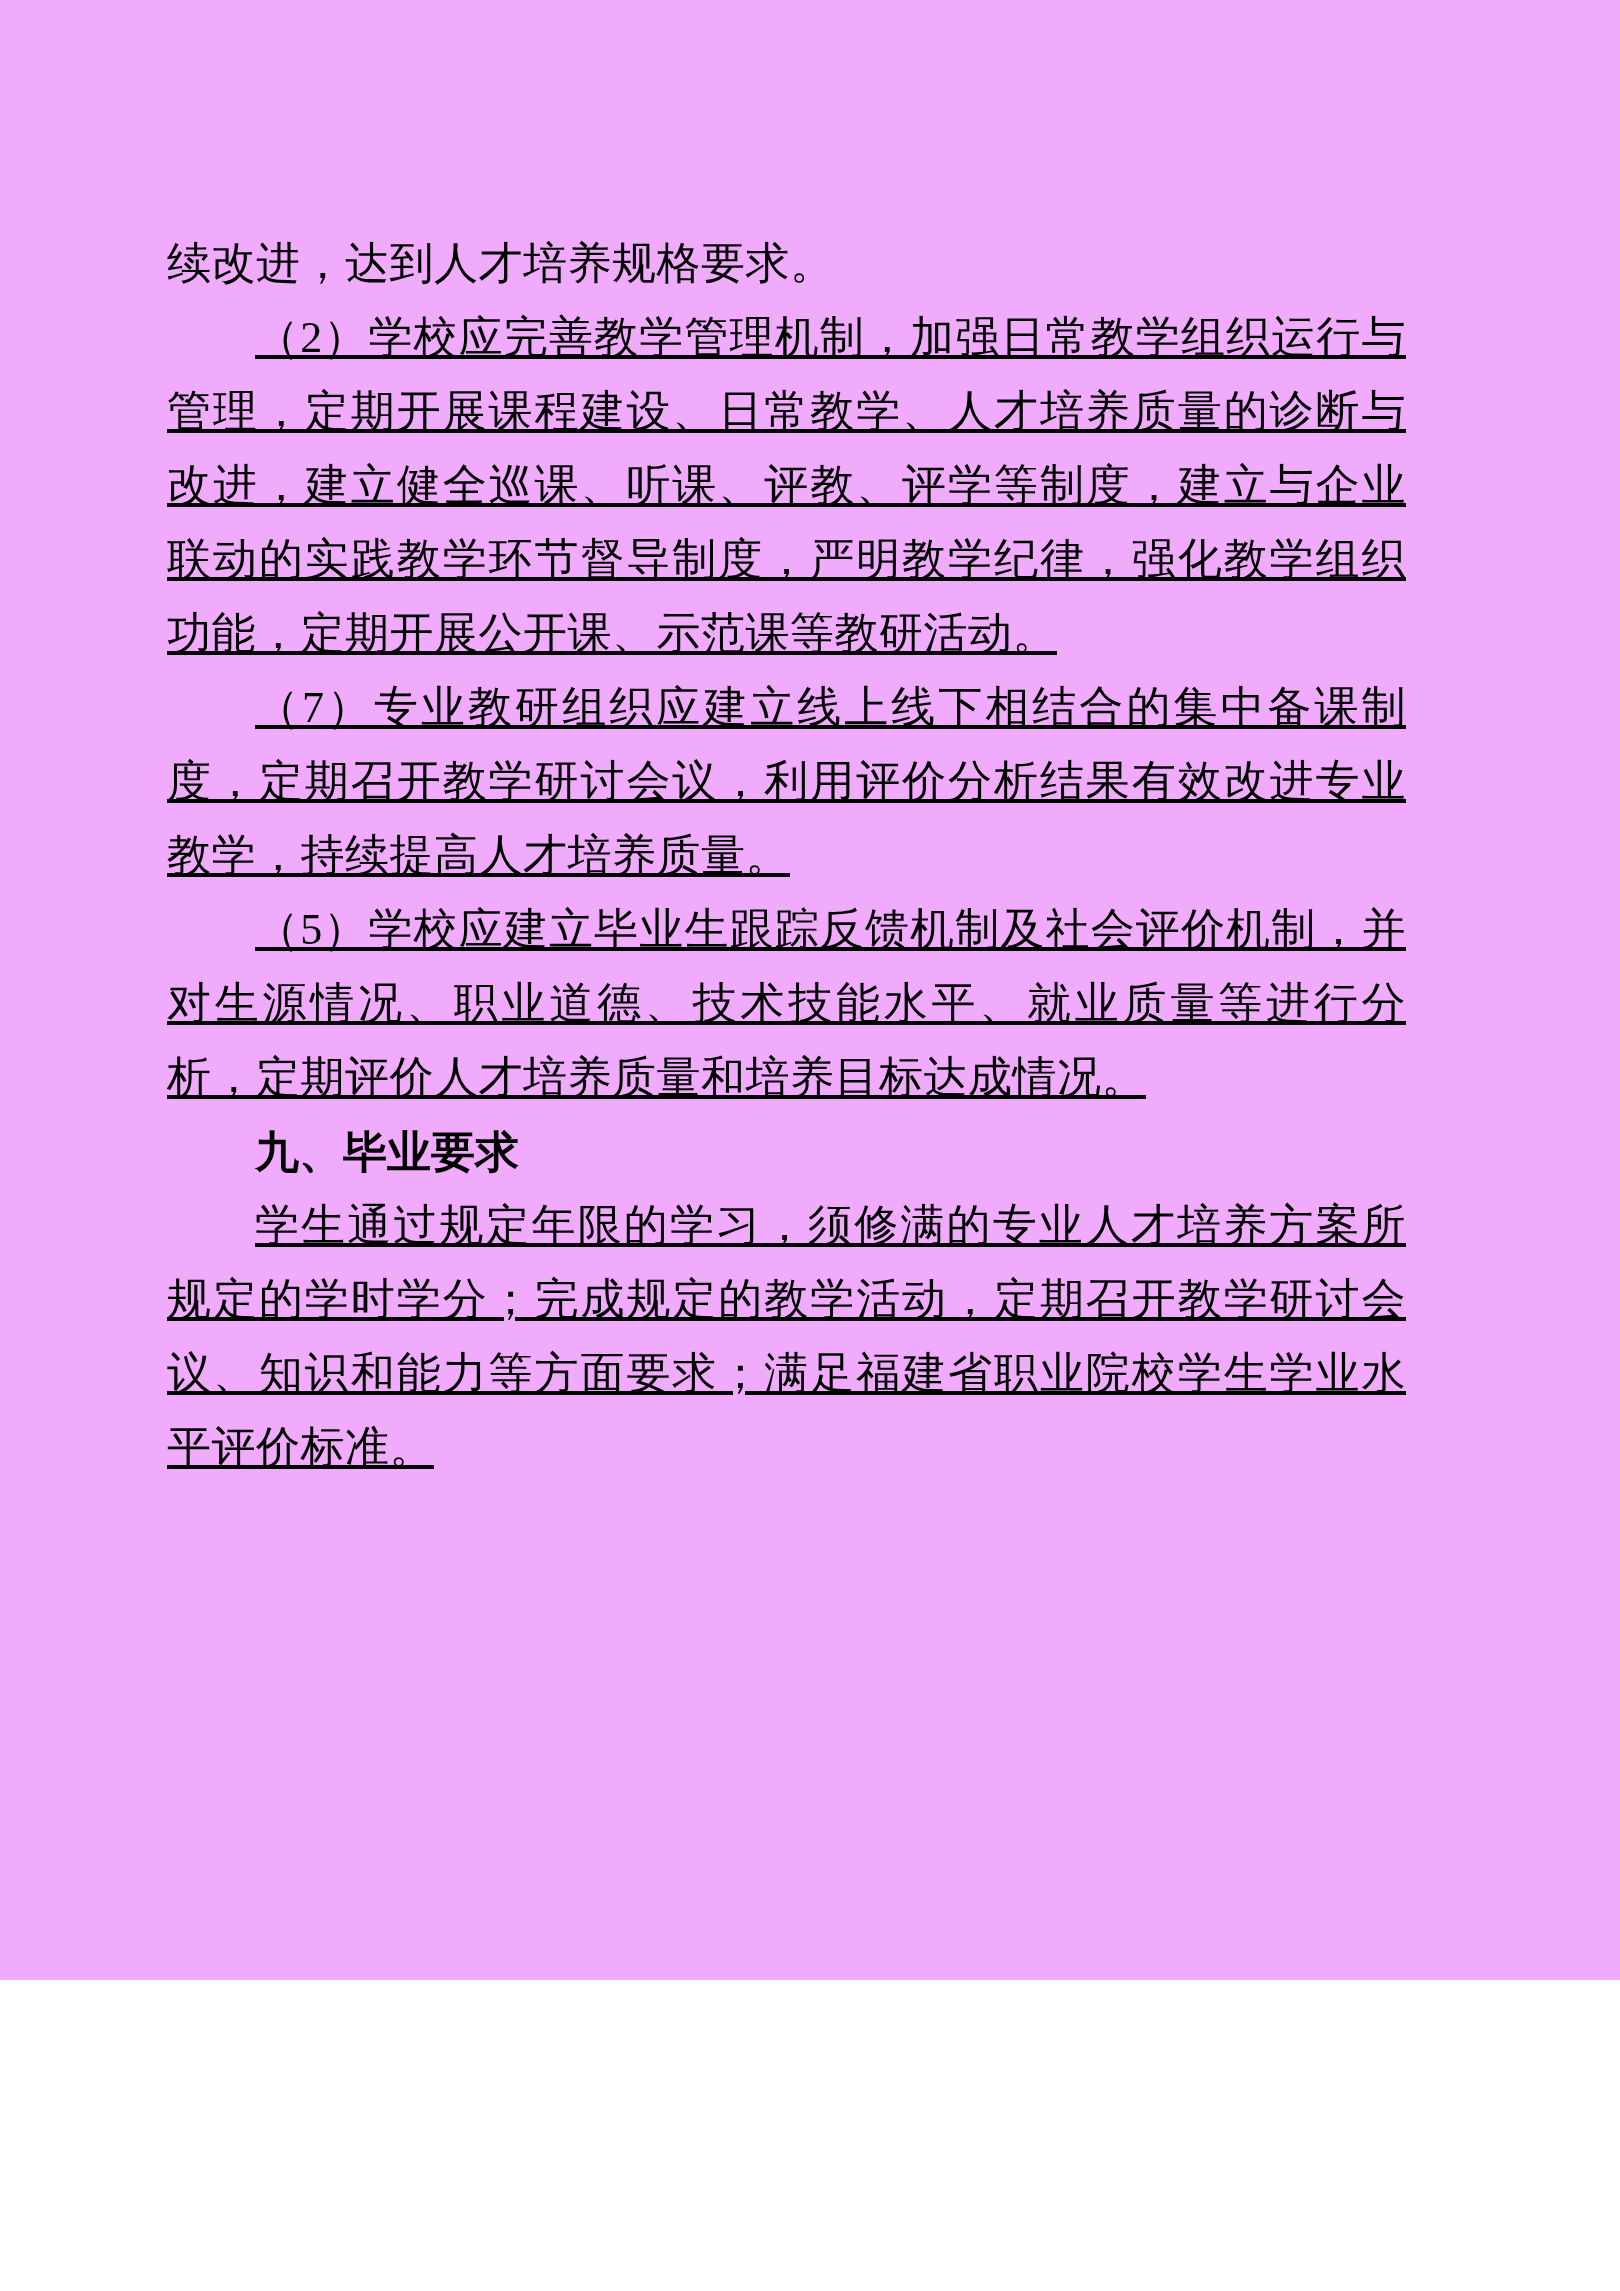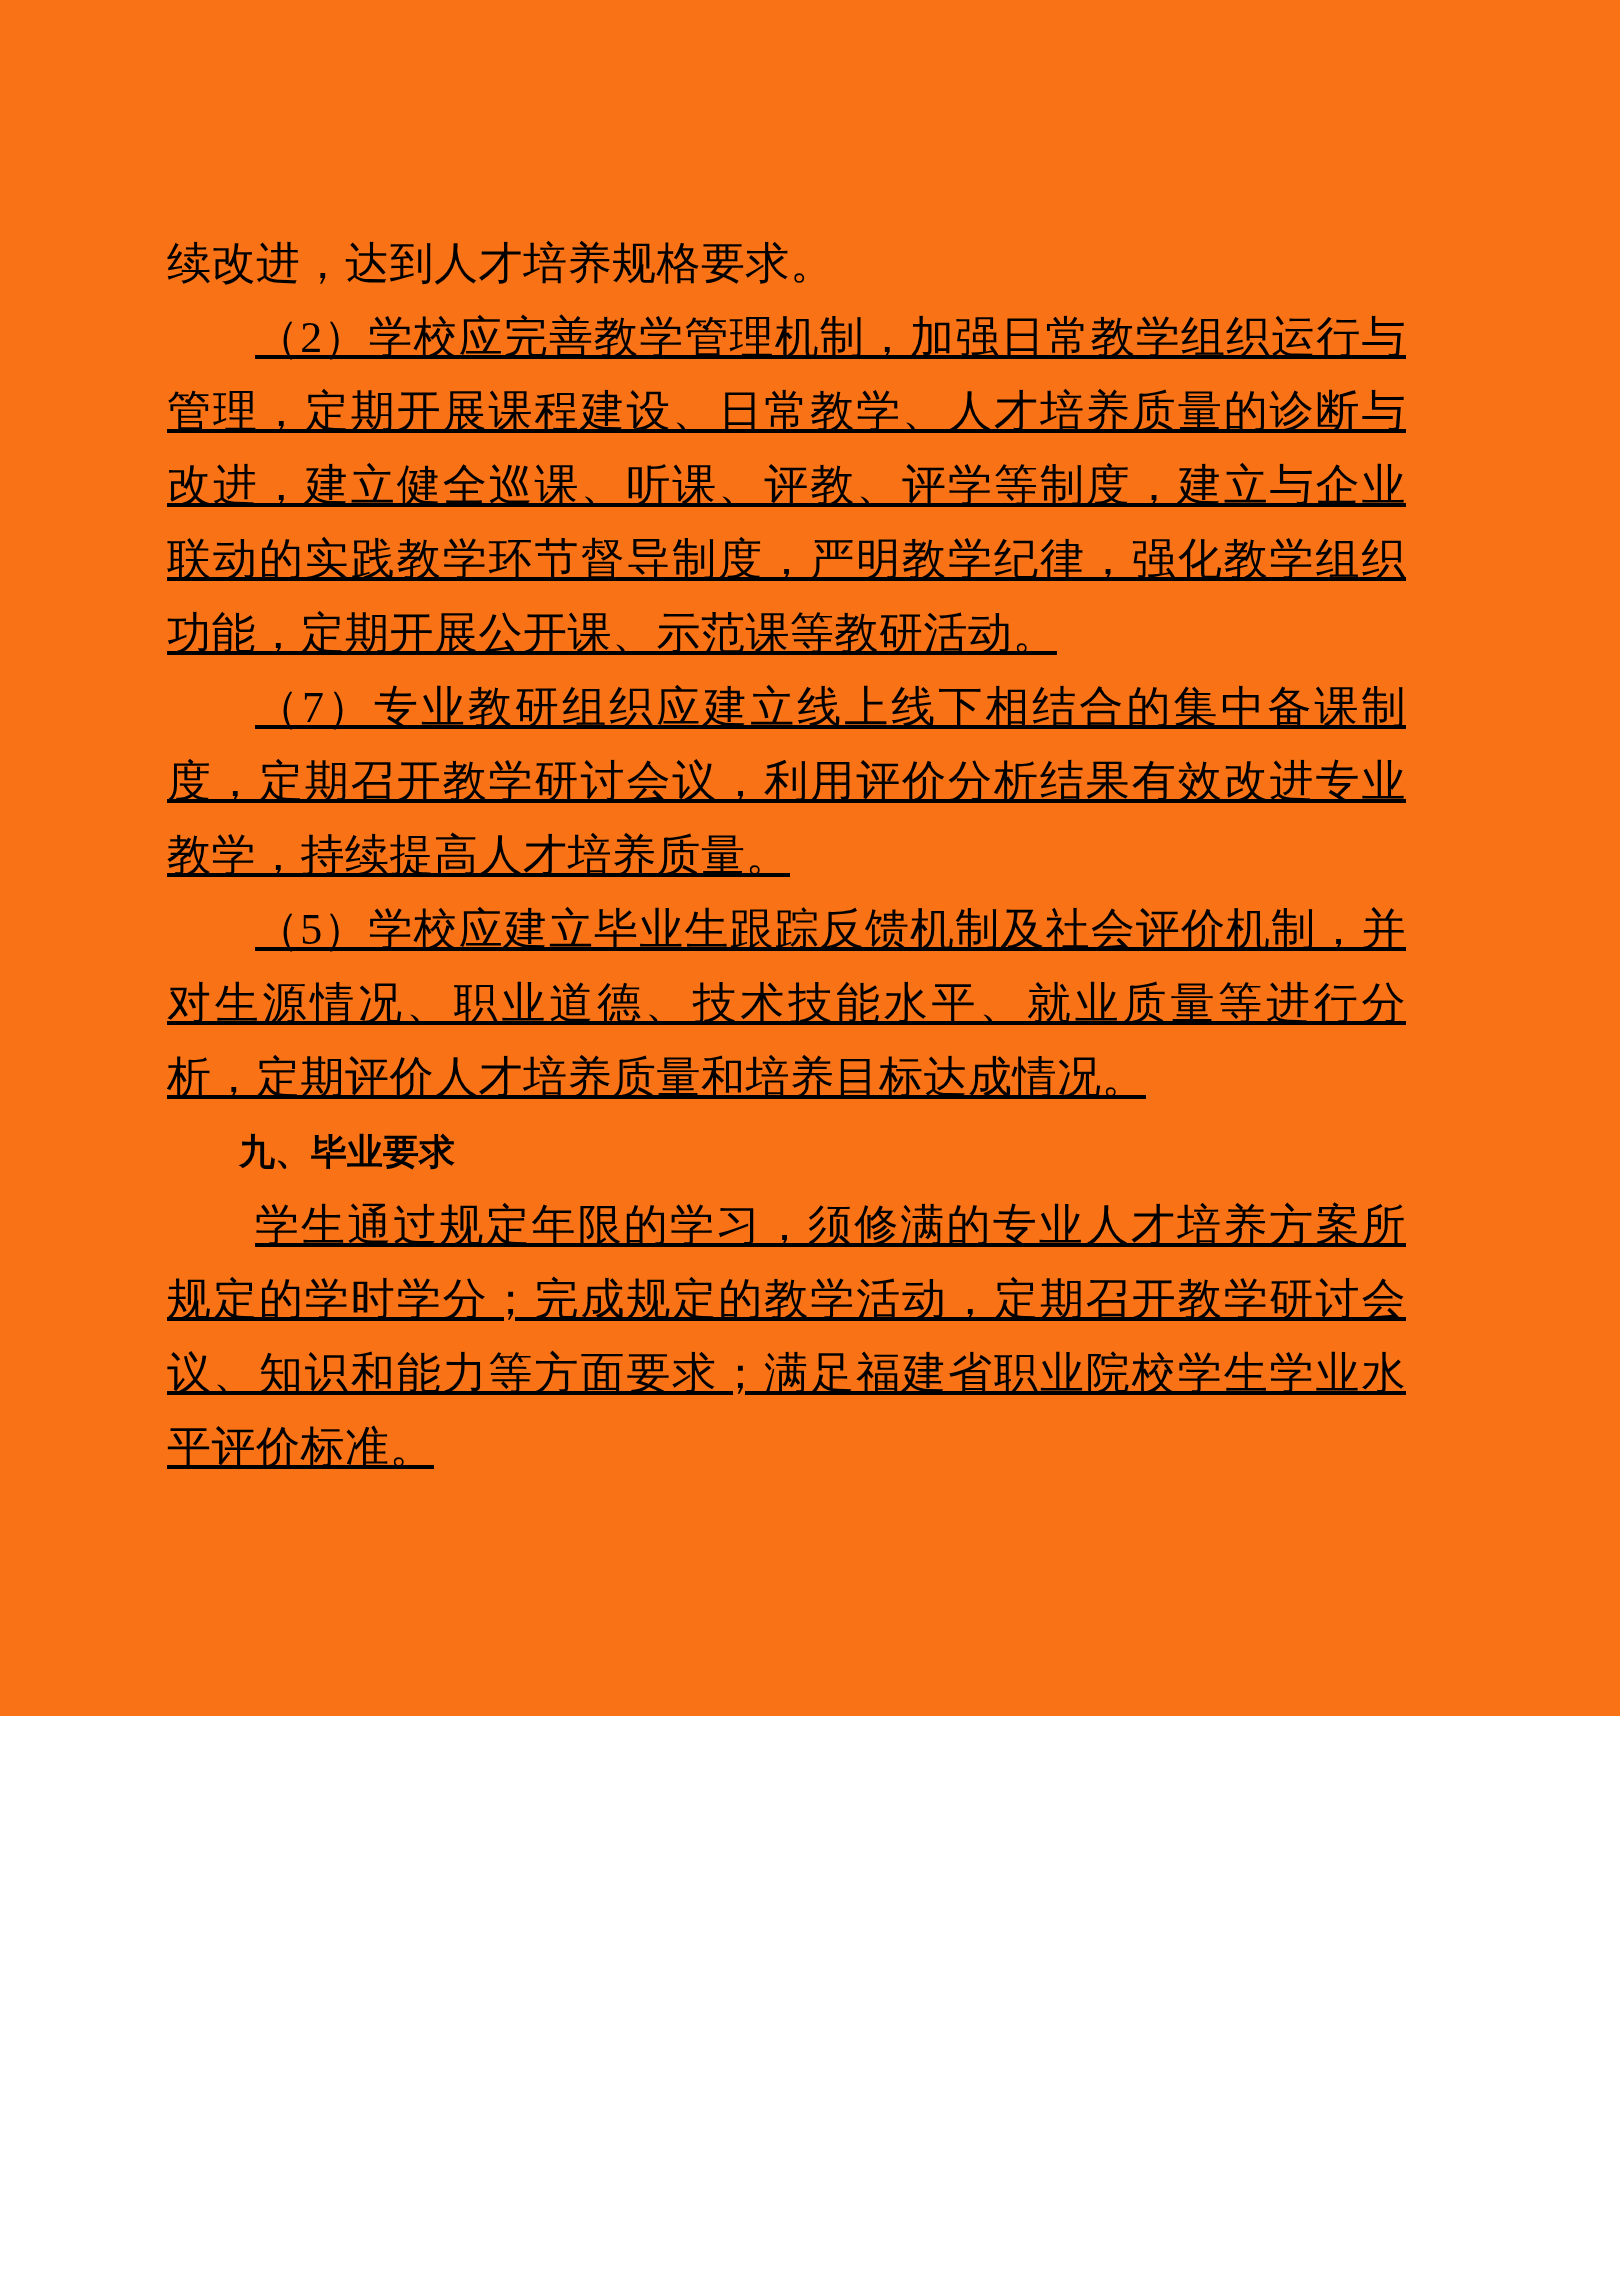--- a/index.html
+++ b/index.html
@@ -4,22 +4,22 @@
 <style>
   * { box-sizing: border-box; }
   html, body {
     margin: 0;
     padding: 0;
     background: #ffffff;
   }
   .page {
     position: relative;
     width: 1620px;
-    height: 1716px;
-    background: #f97316;
+    height: 1980px;
+    background: #f0abfc;
     overflow: hidden;
   }
   .content {
     position: absolute;
     left: 167px;
     top: 227px;
     width: 1239px;
     color: #000000;
     font-family: "Liberation Serif", serif;
   }
@@ -31,21 +31,21 @@
     text-justify: inter-ideograph;
     letter-spacing: 0.5px;
     color: #000000;
   }
   .para.indent {
     text-indent: 2em;
     text-decoration: underline;
   }
   .heading {
     margin: 0;
-    font-size: 36px;
+    font-size: 44px;
     line-height: 74px;
     font-weight: bold;
     text-indent: 2em;
     text-align: left;
     font-family: "Liberation Sans", sans-serif;
     color: #000000;
   }
 </style>
 </head>
 <body>

